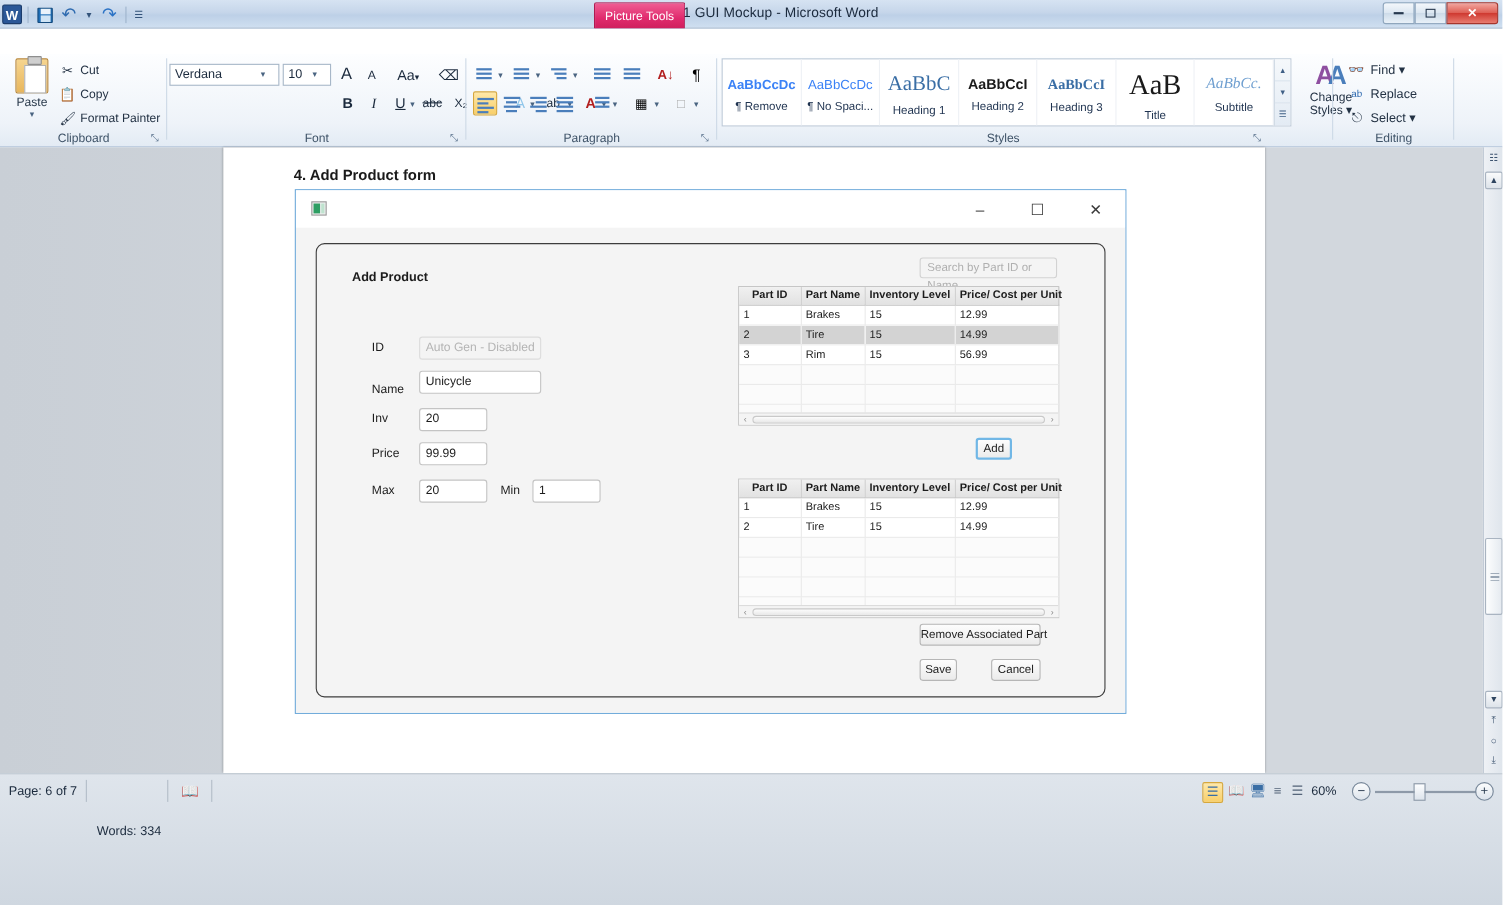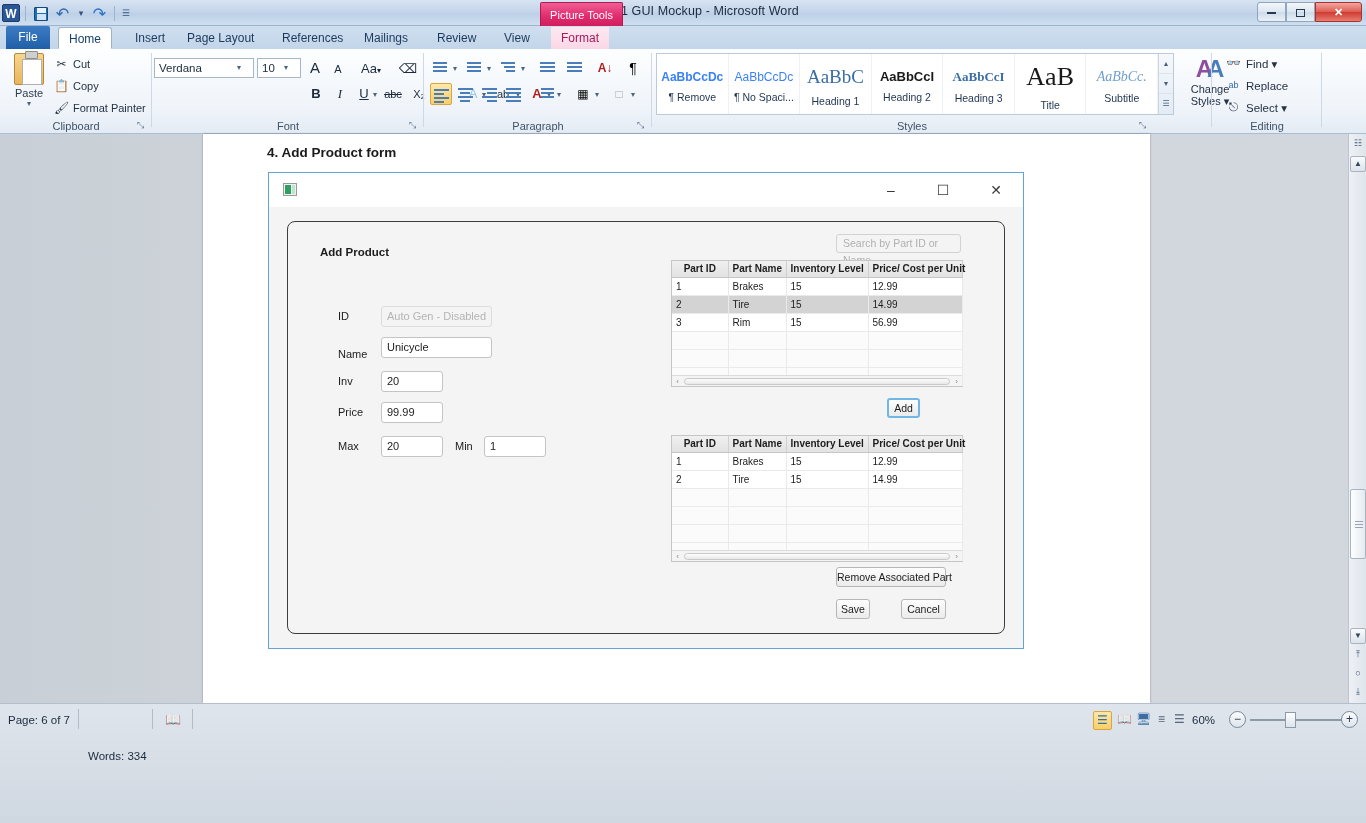--- a/index.html
+++ b/index.html
@@ -193,21 +193,21 @@
   
   .canvas {
     position: absolute; top: 134px; left: 0; width: 1348px; height: 569px;
     background: linear-gradient(90deg,#c9cfd6 0%, #d2d7dd 40%, #d2d7dd 100%);
   }
   .page {
     position: absolute; left: 203px; top: 0px; width: 947px; height: 569px;
     background: #fff; box-shadow: 0 0 2px rgba(0,0,0,.35);
   }
   .heading4 {
-    position: absolute; left: 64px; top: 11px; font-size: 13.5px; font-weight: bold;
+    position: absolute; left: 64px; top: 18px; font-size: 13.5px; font-weight: bold;
     color: #1a1a1a; font-family: "Liberation Sans", sans-serif; text-align: right;
   }
   
   .mock {
     position: absolute; left: 65px; top: 38px; width: 756px; height: 477px;
     border: 1px solid #63a3d8; background: #fff;
   }
   .mock-title {
     position: absolute; left: 0; top: 0; width: 100%; height: 34px; background: #fff;
   }
@@ -350,36 +350,20 @@
     </div>
     <div class="apptitle">Software 1 GUI Mockup  -  Microsoft Word</div>
     <div class="ctx-tab-top">Picture Tools</div>
     <div class="winbtns">
       <div class="winbtn min"><span class="mg"></span></div>
       <div class="winbtn"><span class="sq"></span></div>
       <div class="winbtn close">✕</div>
     </div>
   </div>
 
-  <div class="tabstrip">
-    <div class="ctxband"></div>
-    <div class="tab file" style="left:6px;width:44px;text-align:center;padding:0;">File</div>
-    <div class="tab active" style="left:58px;">Home</div>
-    <div class="tab" style="left:125px;">Insert</div>
-    <div class="tab" style="left:177px;">Page Layout</div>
-    <div class="tab" style="left:272px;">References</div>
-    <div class="tab" style="left:354px;">Mailings</div>
-    <div class="tab" style="left:427px;">Review</div>
-    <div class="tab" style="left:494px;">View</div>
-    <div class="tab ctx" style="left:551px;">Format</div>
-    <div class="helpbtns">
-      <div class="chev">⌃</div>
-      <div class="helpq">?</div>
-    </div>
-  </div>
 
   <div class="ribbon">
 
     <div class="grp" style="left:0;width:152px;">
       <div class="paste-btn">
         <div class="paste-ico"></div>
         <div class="paste-lbl">Paste</div>
         <div class="paste-caret">▾</div>
       </div>
       <div class="cb-item" style="left:52px;top:6px;">

